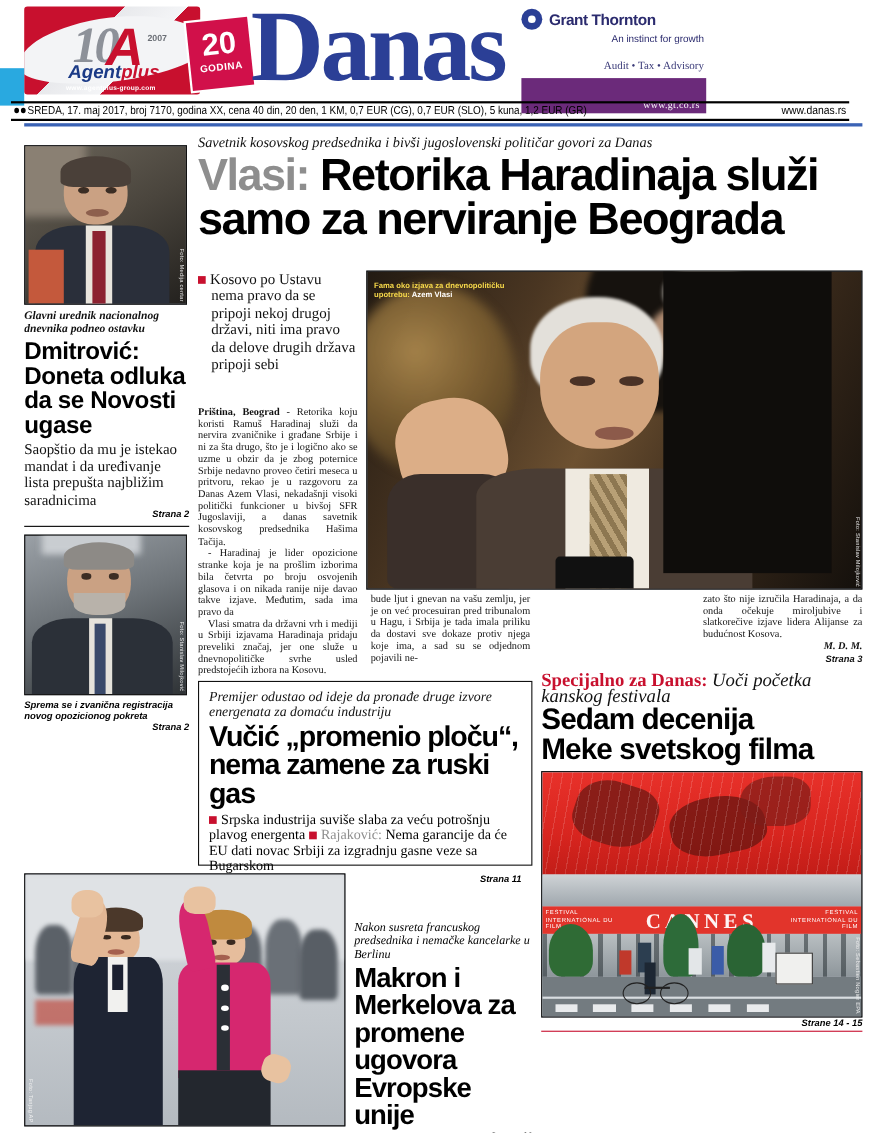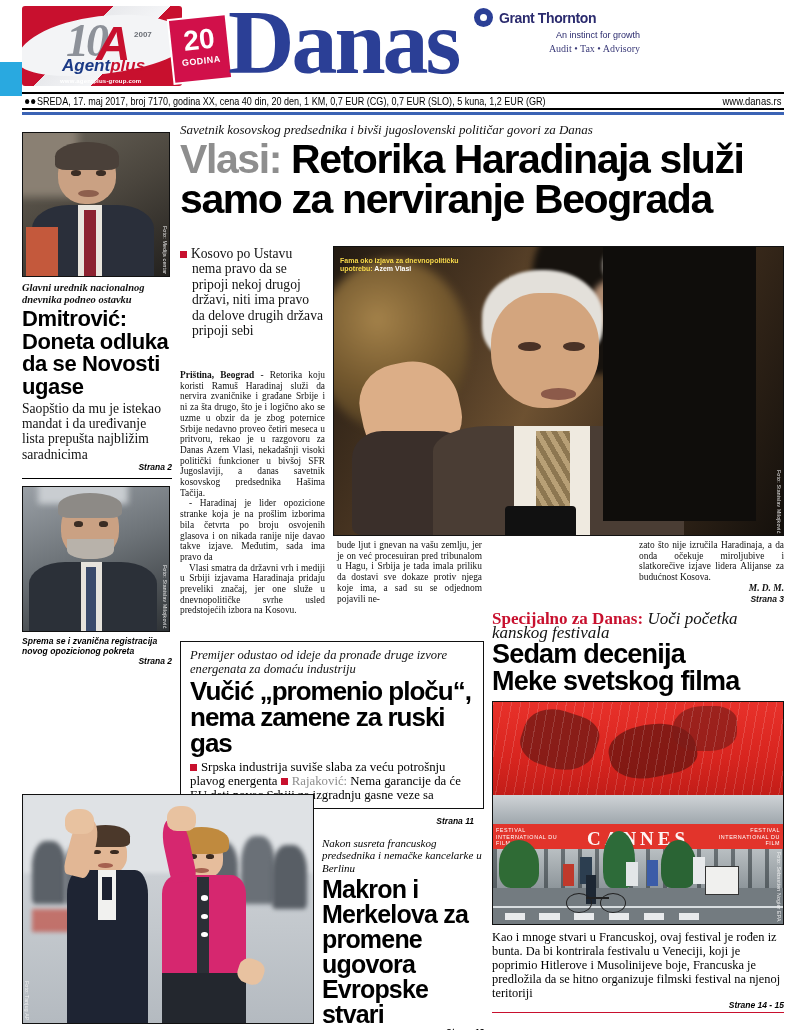--- a/index.html
+++ b/index.html
@@ -63,34 +63,34 @@
 
   .ad-right { position:absolute; right:10px; top:8px; width:168px; height:78px; }
   .gt-row { display:flex; align-items:center; gap:6px; }
   .gt-dot {
     width:19px; height:19px; border-radius:50%; background:#2b3f96;
     display:flex; align-items:center; justify-content:center; flex:0 0 auto;
   }
   .gt-dot i { width:7px; height:7px; border-radius:50%; background:#fff; display:block; }
   .gt-name { font-family:"Liberation Sans",sans-serif; font-size:14px; font-weight:700; color:#2b2b6e; letter-spacing:-.4px; }
   .gt-tag { font-family:"Liberation Sans",sans-serif; font-size:9px; color:#2b2b6e; margin-top:3px; text-align:right; padding-right:2px;}
-  .gt-serv { font-family:"Liberation Serif",serif; font-size:10px; color:#3a3a78; margin-top:3px; text-align:right; padding-right:2px;}
+  .gt-serv { font-family:"Liberation Serif",serif; font-size:10px; color:#3a3a78; margin-top:15px; text-align:right; padding-right:2px;}
   .gt-bar {
     margin-top:5px; height:32px; background:#6b2a7a; position:relative;
   }
   .gt-bar span {
     position:absolute; right:6px; bottom:3px; color:#fff;
     font-family:"Liberation Serif",serif; font-size:9px; letter-spacing:.3px;
   }
 
   .blue-tab { position:absolute; left:0; top:62px; width:22px; height:34px; background:#29a9e0; }
 
   
   .datestrip {
-    position:absolute; left:22px; top:92px; width:762px; height:18px;
+    position:absolute; left:10px; top:92px; width:762px; height:18px;
     border-top:2px solid #000; border-bottom:2px solid #000;
     display:flex; align-items:center; justify-content:space-between;
     font-family:"Liberation Sans Narrow","Liberation Sans",sans-serif;
     font-size:10.5px; color:#000; padding:0 3px;gap:22px;
   }
   .datestrip .dd { transform: scaleX(.86); transform-origin:left center; white-space:nowrap; }
   .datestrip .web { transform: scaleX(.9); transform-origin:right center; white-space:nowrap;}
   .dotsq { display:inline-block; width:5px; height:5px; border-radius:50%; background:#000; margin-right:2px; position:relative; top:-1px;}
   .blueline { position:absolute; left:22px; top:112px; width:762px; height:3px; background:#3b63b5; }
 
@@ -181,21 +181,21 @@
   .mc { position:absolute; width:145px; top:0; } #mc2 { left:157px; } #mc3 { left:314px; } #mc4 { left:459px; width:145px;}
   .sig { font-weight:700; font-style:italic; text-align:right; font-family:"Liberation Serif",serif; font-size:9.4px;}
   .sig2 {
     font-family:"Liberation Sans Narrow","Liberation Sans",sans-serif; font-weight:700;
     font-style:italic; font-size:8.5px; text-align:right;
   }
 
   
   .vucic {
     position:absolute; left:158px; top:497px; width:304px; height:168px;
-    border:1px solid #111; padding:7px 9px 4px 9px;margin-top:22px;
+    border:1px solid #111; padding:7px 9px 4px 9px;
   }
   .vucic .kick {
     font-family:"Liberation Serif",serif; font-style:italic; font-size:12.6px;
     line-height:13.6px; color:#111;
   }
   .vucic h2 {
     font-family:"Liberation Sans Narrow","Liberation Sans",sans-serif;
     font-weight:700; font-size:26px; line-height:26px; letter-spacing:-1px; margin-top:2px;
   }
   .vucic .deck {
@@ -261,20 +261,23 @@
 
     <div class="ad-right">
       <div class="gt-row">
         <span class="gt-dot">
             <i></i>
           </span>
         <span class="gt-name">Grant Thornton</span>
       </div>
       <div class="gt-tag">An instinct for growth</div>
       <div class="gt-serv">Audit • Tax • Advisory</div>
+      <div class="gt-bar">
+        <span>www.gt.co.rs</span>
+      </div>
     </div>
 
     <div class="blue-tab"></div>
   </div>
 
   <div class="datestrip">
     <div class="dd">
       <span class="dotsq"></span><span class="dotsq"></span><span>SREDA, 17. maj 2017, broj 7170, godina XX, cena 40 din, 20 den, 1 KM, 0,7 EUR (CG), 0,7 EUR (SLO), 5 kuna, 1,2 EUR (GR)</span>
     </div>
     <div class="web">www.danas.rs</div>
@@ -424,21 +427,20 @@
           <div style="position:absolute;left:69%;top:70%;width:4%;height:12%;background:#e8eaec;"></div>
           <div style="position:absolute;left:32%;top:78%;width:3.6%;height:13%;background:#1d2733;"></div>
           <div style="position:absolute;left:25%;top:86%;width:9%;height:9%;border:1.6px solid #222;border-radius:50%;"></div>
           <div style="position:absolute;left:37%;top:86%;width:9%;height:9%;border:1.6px solid #222;border-radius:50%;"></div>
           <div style="position:absolute;left:32%;top:88%;width:8%;height:1.6px;background:#222;"></div>
           <div style="position:absolute;left:73%;top:74%;width:12%;height:13%;background:#f0f0ee;border:1.4px solid #333;"></div>
         </div>
         <div class="credit">Foto: Sebastien Nogier EPA</div>
       </div>
 
-      <div class="cap">Kao i mnoge stvari u Francuskoj, ovaj festival je rođen iz bunta. Da bi kontrirala festivalu u Veneciji, koji je poprimio Hitlerove i Musolinijeve boje, Francuska je predložila da se hitno organizuje filmski festival na njenoj teritoriji</div>
       <div class="pageref">Strane 14 - 15</div>
       <div class="redrule"></div>
     </div>
 
     <div class="photo" id="ph-makron">
       <div class="art">
         <div style="position:absolute;inset:0;background:linear-gradient(180deg,#d7dade 0%,#c3c8cd 58%,#b4bac0 100%);"></div>
         <div style="position:absolute;left:0;top:0;width:100%;height:34%;background:#dfe2e5;filter:blur(2px);"></div>
         <div style="position:absolute;left:3%;top:20%;width:12%;height:28%;background:#5b6168;border-radius:40% 40% 10% 10%;filter:blur(2px);"></div>
         <div style="position:absolute;left:14%;top:22%;width:11%;height:26%;background:#6d737a;border-radius:40% 40% 10% 10%;filter:blur(2px);"></div>
@@ -471,18 +473,18 @@
         <div style="position:absolute;left:61.5%;top:60%;width:2.4%;height:2.4%;background:#fff;border-radius:50%;"></div>
         <div style="position:absolute;left:49%;top:10%;width:9%;height:28%;background:#d6276f;border-radius:42% 42% 16% 16%;transform:rotate(-12deg);"></div>
         <div style="position:absolute;left:49.5%;top:5%;width:10%;height:11%;background:#e8c2a0;border-radius:45% 45% 35% 35%;"></div>
         <div style="position:absolute;left:74%;top:72%;width:9%;height:11%;background:#e8c2a0;border-radius:40%;transform:rotate(18deg);"></div>
       </div>
       <div class="credit left-side">Foto: Tanjug AP</div>
     </div>
 
     <div class="makron">
       <div class="kick">Nakon susreta francuskog predsednika i nemačke kancelarke u Berlinu</div>
-      <h2>Makron i Merkelova za promene ugovora Evropske stvari</h2>
+      <h2>Makron i Merkelova za promene ugovora Evropske unije</h2>
       <div class="pageref">Strana 13</div>
     </div>
 
   </div>
 </div>
 
 </body></html>

